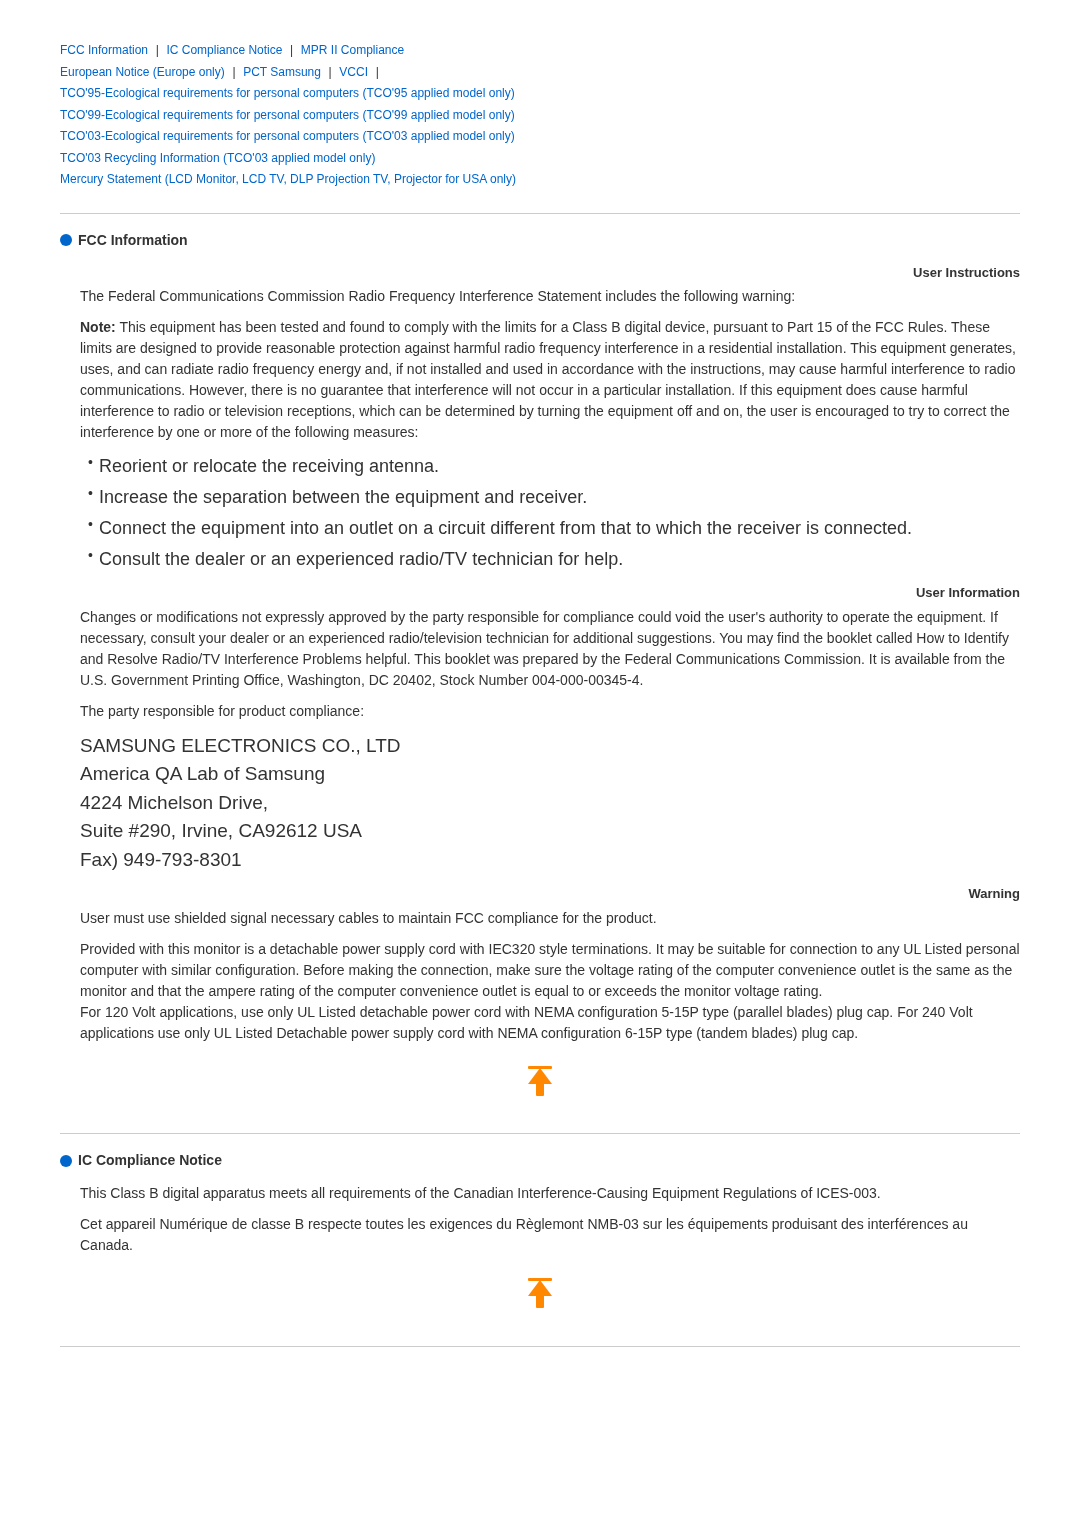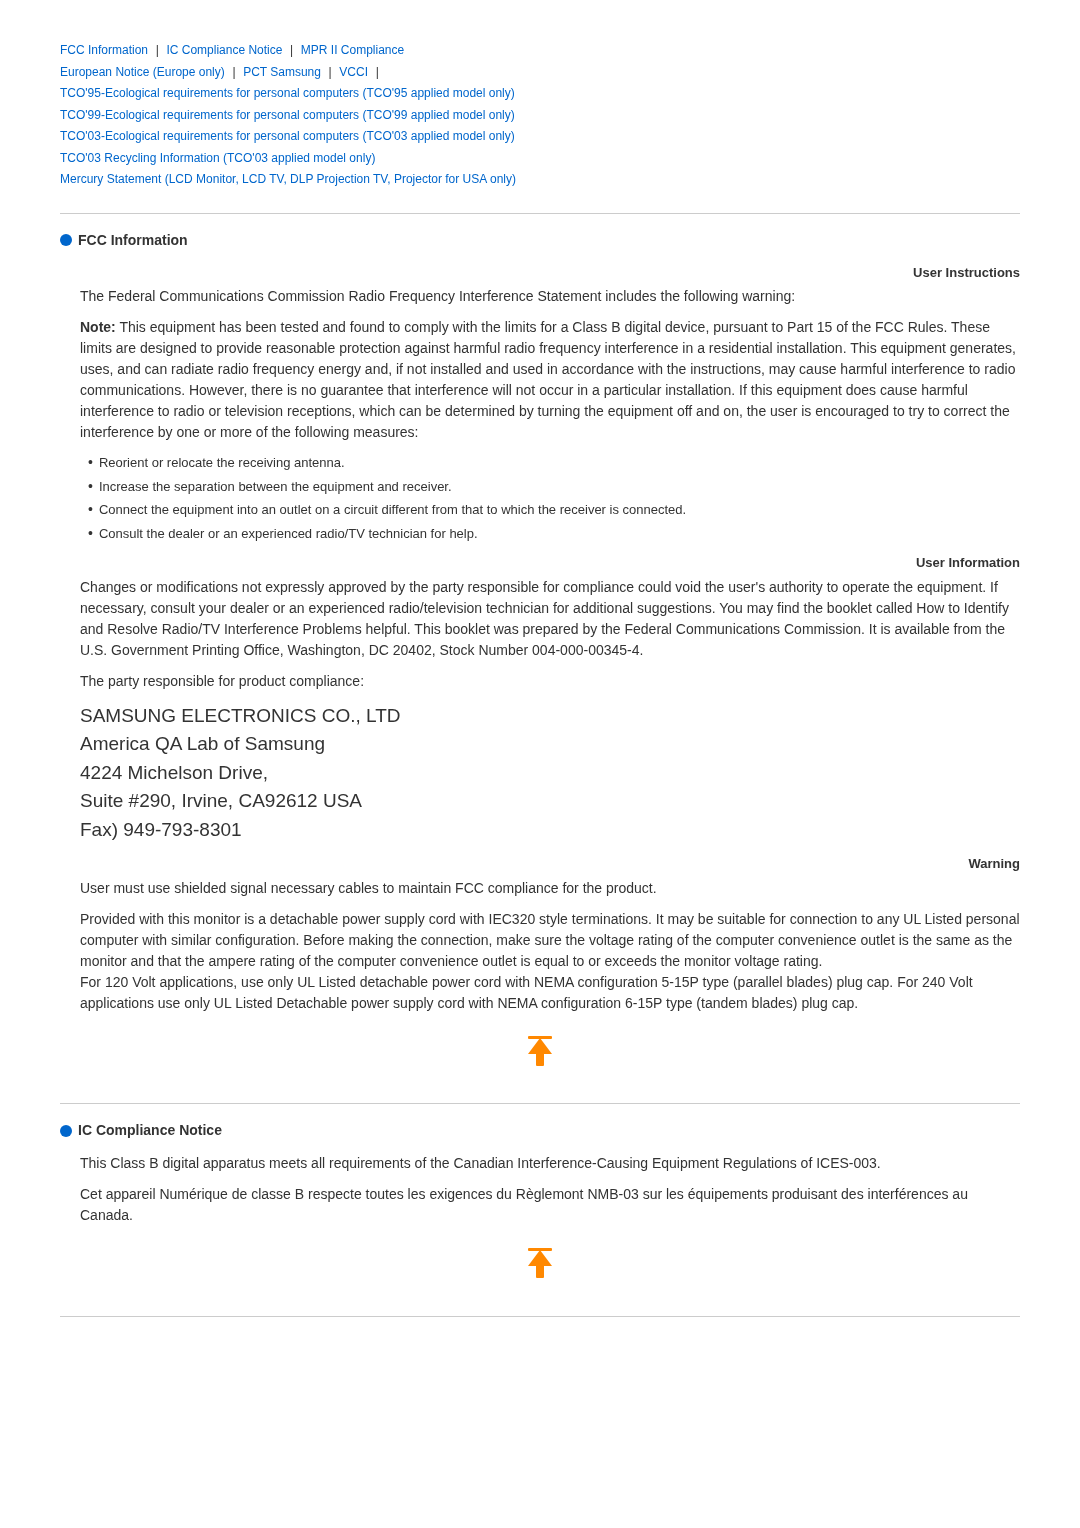--- a/index.html
+++ b/index.html
@@ -55,21 +55,21 @@
     p {
       margin-bottom: 10px;
       font-size: 14px;
     }
     ul.bullet-list {
       list-style: none;
       padding-left: 8px;
       margin-bottom: 10px;
     }
     ul.bullet-list li {
-      font-size: 13px;
+      font-size: 18px;
       margin-bottom: 4px;
       display: flex;
       align-items: flex-start;
       gap: 6px;
     }
     ul.bullet-list li::before {
       content: "•";
       font-size: 14px;
       line-height: 1.4;
       flex-shrink: 0;

